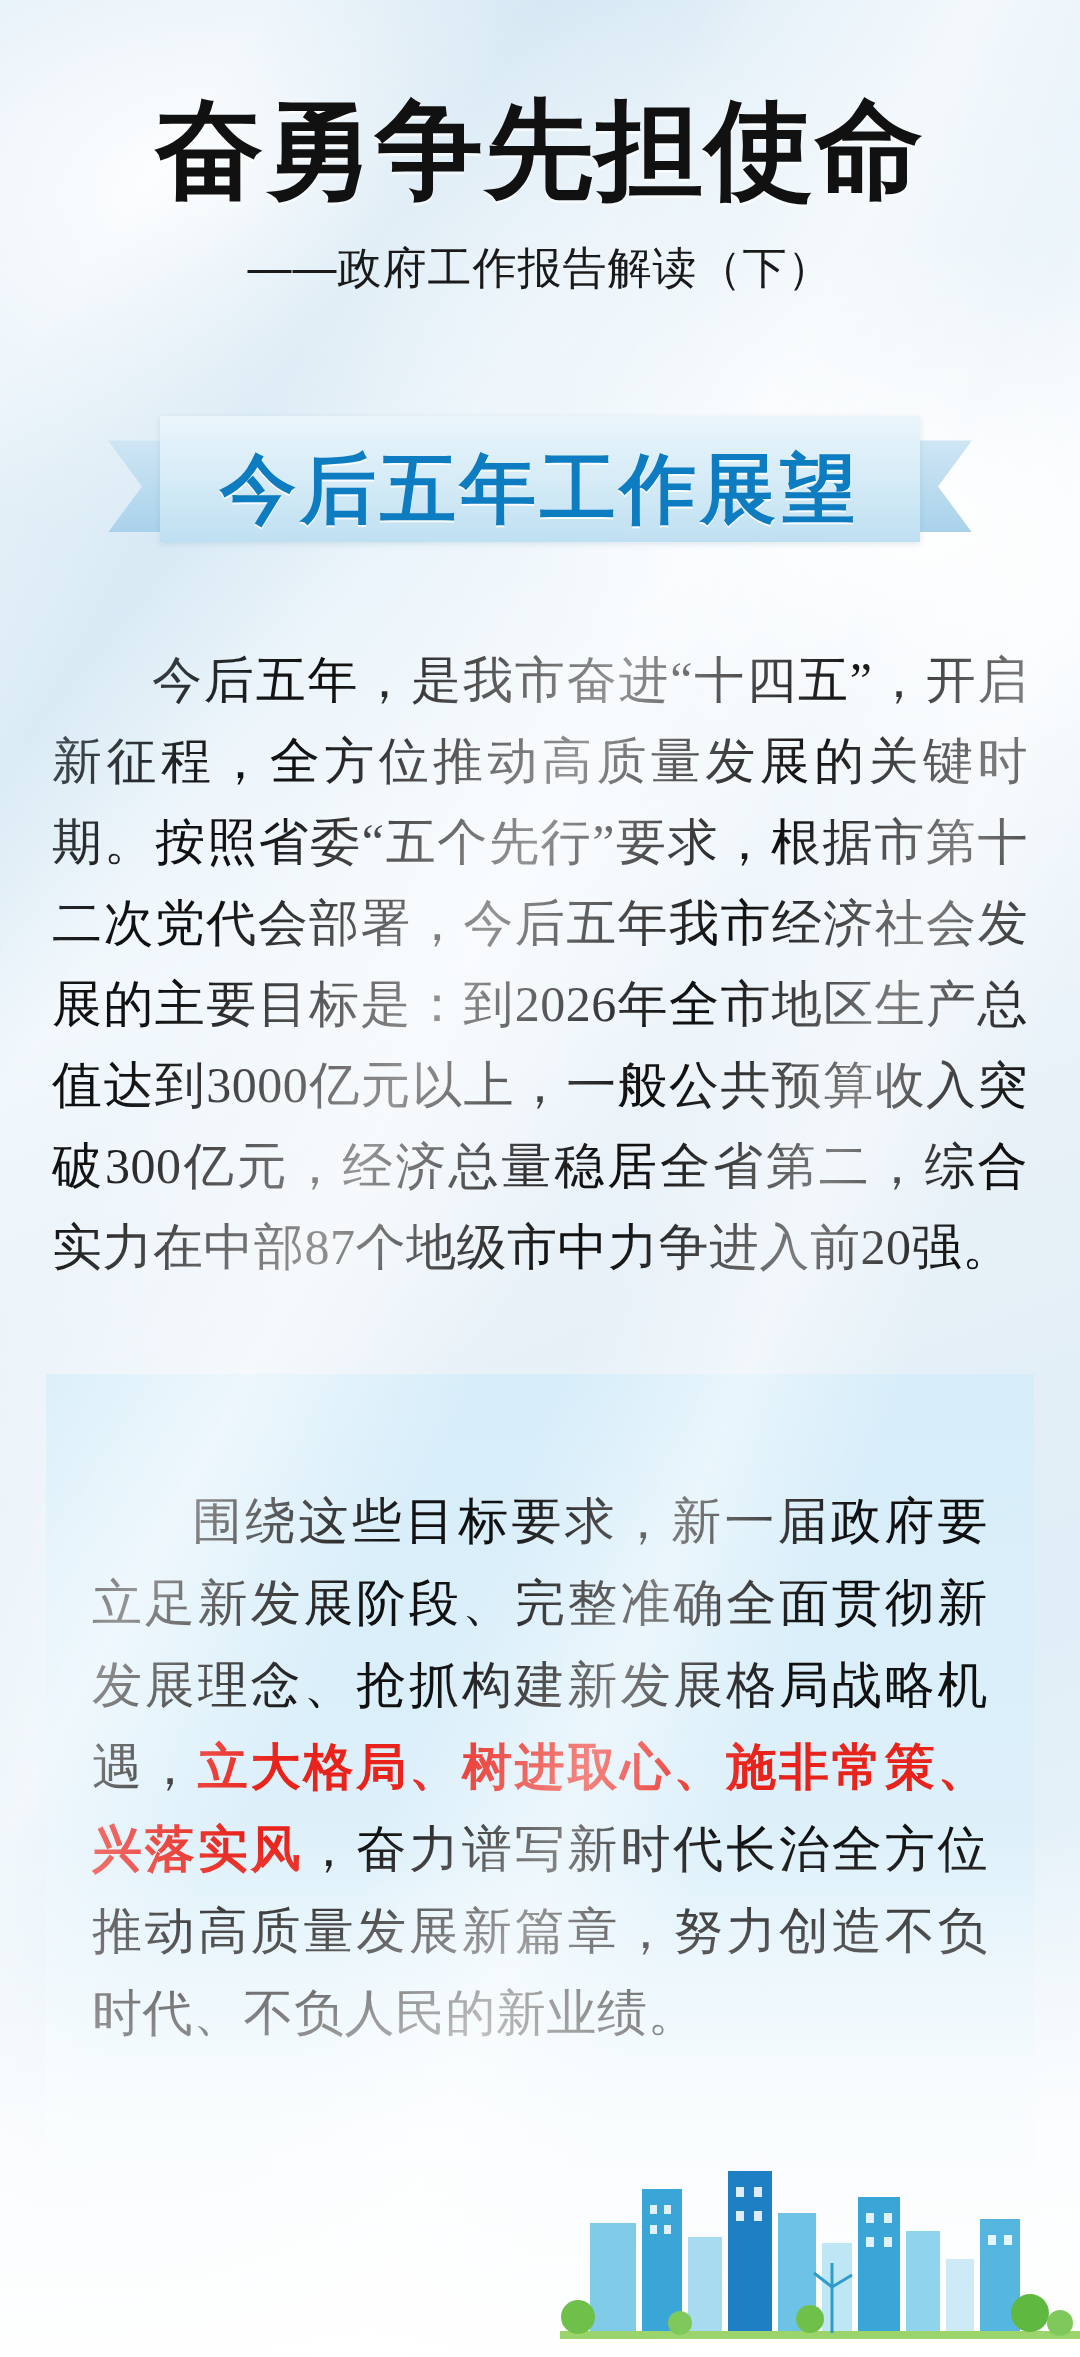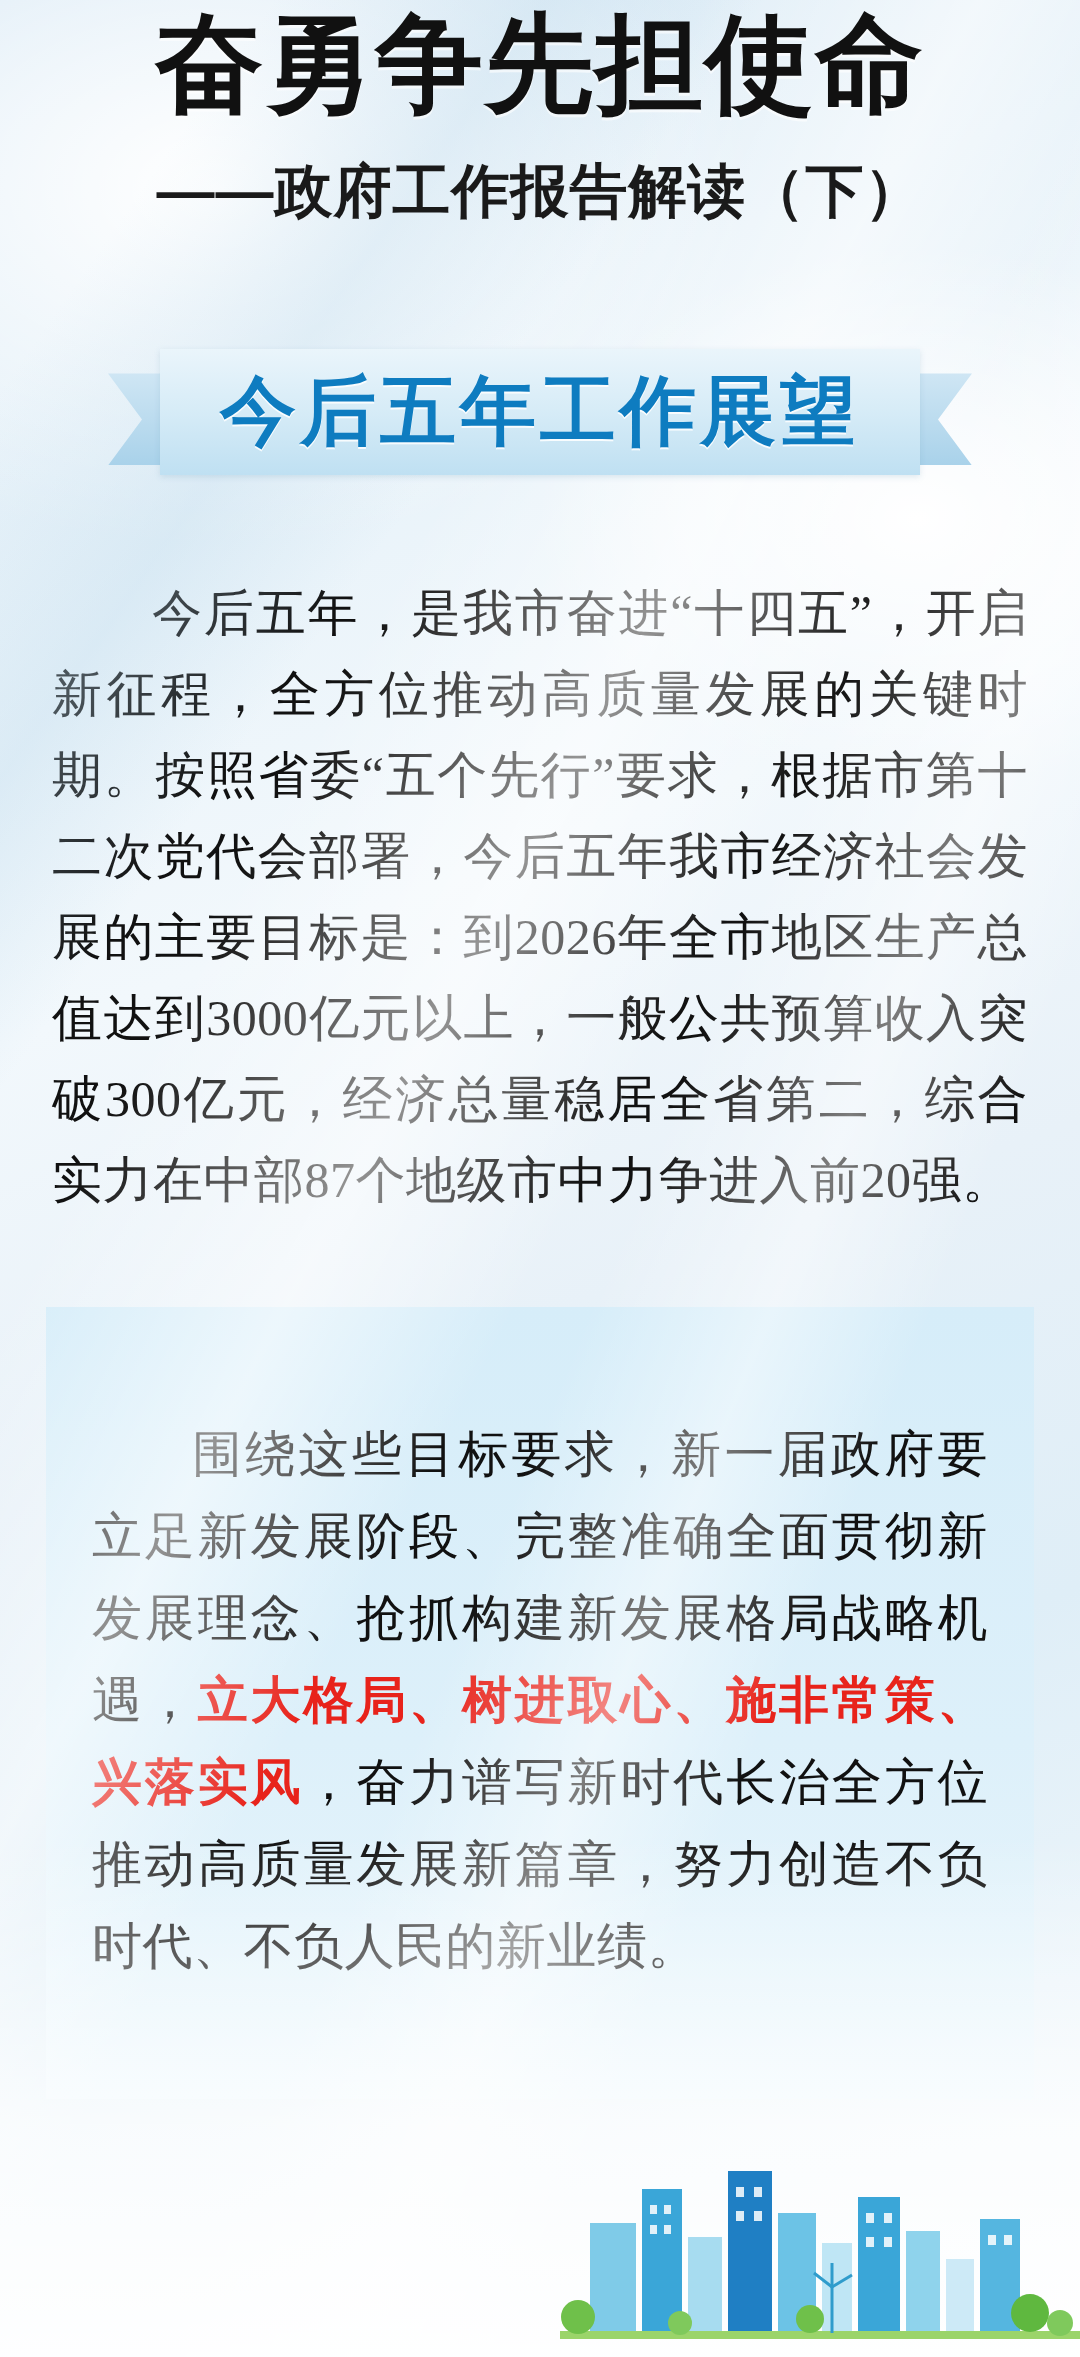--- a/index.html
+++ b/index.html
@@ -34,35 +34,36 @@
     position: absolute;
     left: 0; right: 0; bottom: 0;
     height: 520px;
     background: linear-gradient(to bottom, rgba(255,255,255,0) 0%, rgba(255,255,255,0.75) 55%, rgba(255,255,255,0.95) 100%);
     pointer-events: none;
   }
 
   
   .title-block {
     position: relative;
+    padding-top: 86px;
     text-align: center;
   }
   .main-title-line {
     font-family: "Liberation Sans", sans-serif;
     font-weight: 700;
     font-size: 108px;
     line-height: 1.18;
     letter-spacing: 2px;
     color: #111111;
     text-shadow: 0 3px 0 rgba(255,255,255,0.6);
   }
   .sub-title {
     margin-top: 26px;
-    font-size: 58px;
-    font-weight: 700;
+    font-size: 44px;
+    font-weight: 400;
     color: #1a1a1a;
     letter-spacing: 1px;
   }
 
   
   .ribbon-wrap {
     position: relative;
     margin-top: 108px;
     height: 160px;
   }
@@ -82,21 +83,21 @@
     clip-path: polygon(0 0, 100% 0, calc(100% - 34px) 50%, 100% 100%, 0 100%);
   }
   .ribbon-main {
     position: absolute;
     left: 160px;
     right: 160px;
     top: 10px;
     height: 126px;
     background: linear-gradient(to bottom, #eaf5fb 0%, #d7ecf7 48%, #bfe0f2 100%);
     display: flex;
-    align-items: center;
+    align-items: flex-end;
     justify-content: center;
     box-shadow: 0 2px 6px rgba(90,140,170,0.18);
   }
   .ribbon-text {
     font-size: 76px;
     font-weight: 700;
     color: #0e7cc0;
     letter-spacing: 4px;
     text-shadow: 0 2px 0 rgba(255,255,255,0.85);
   }

